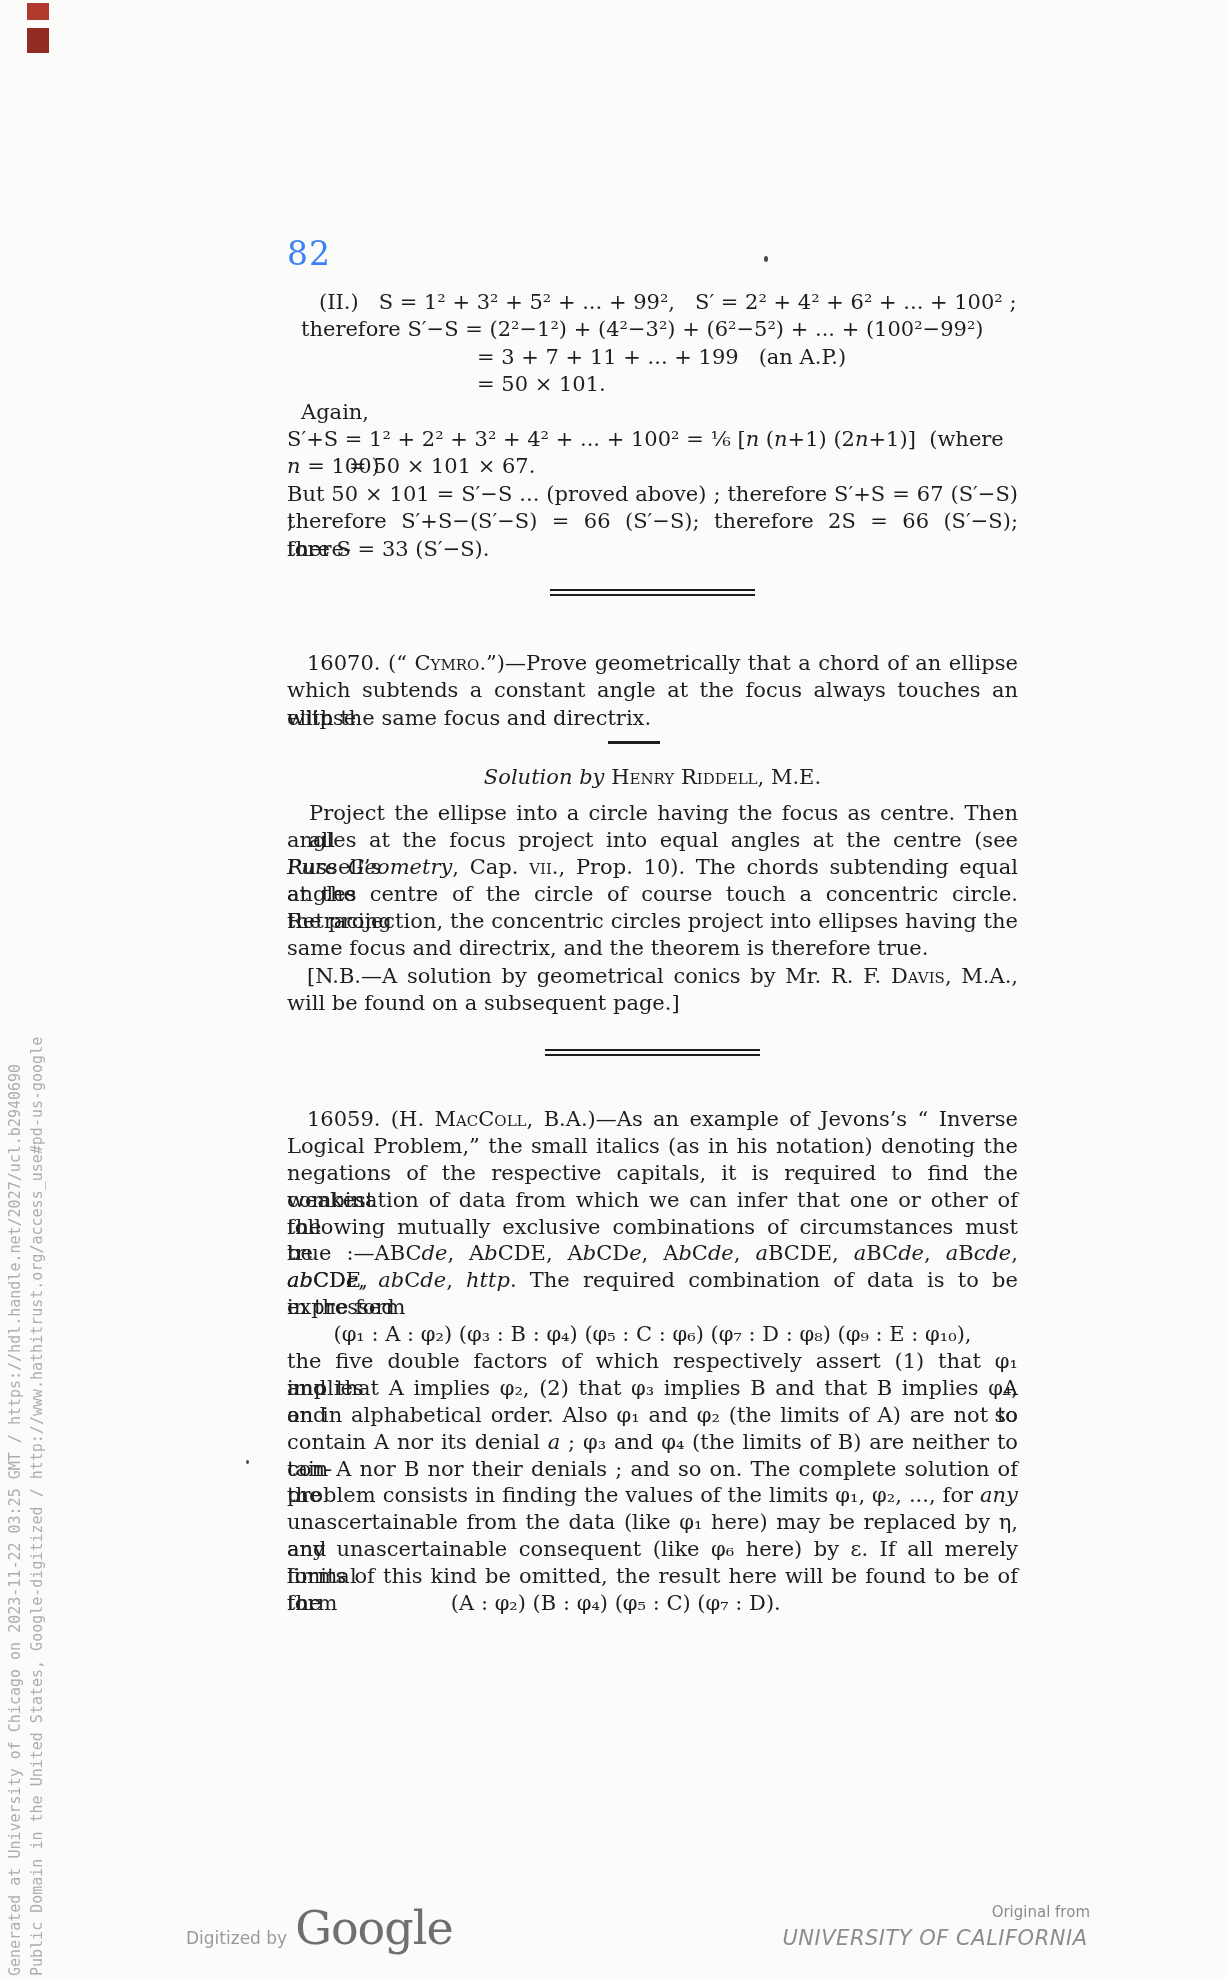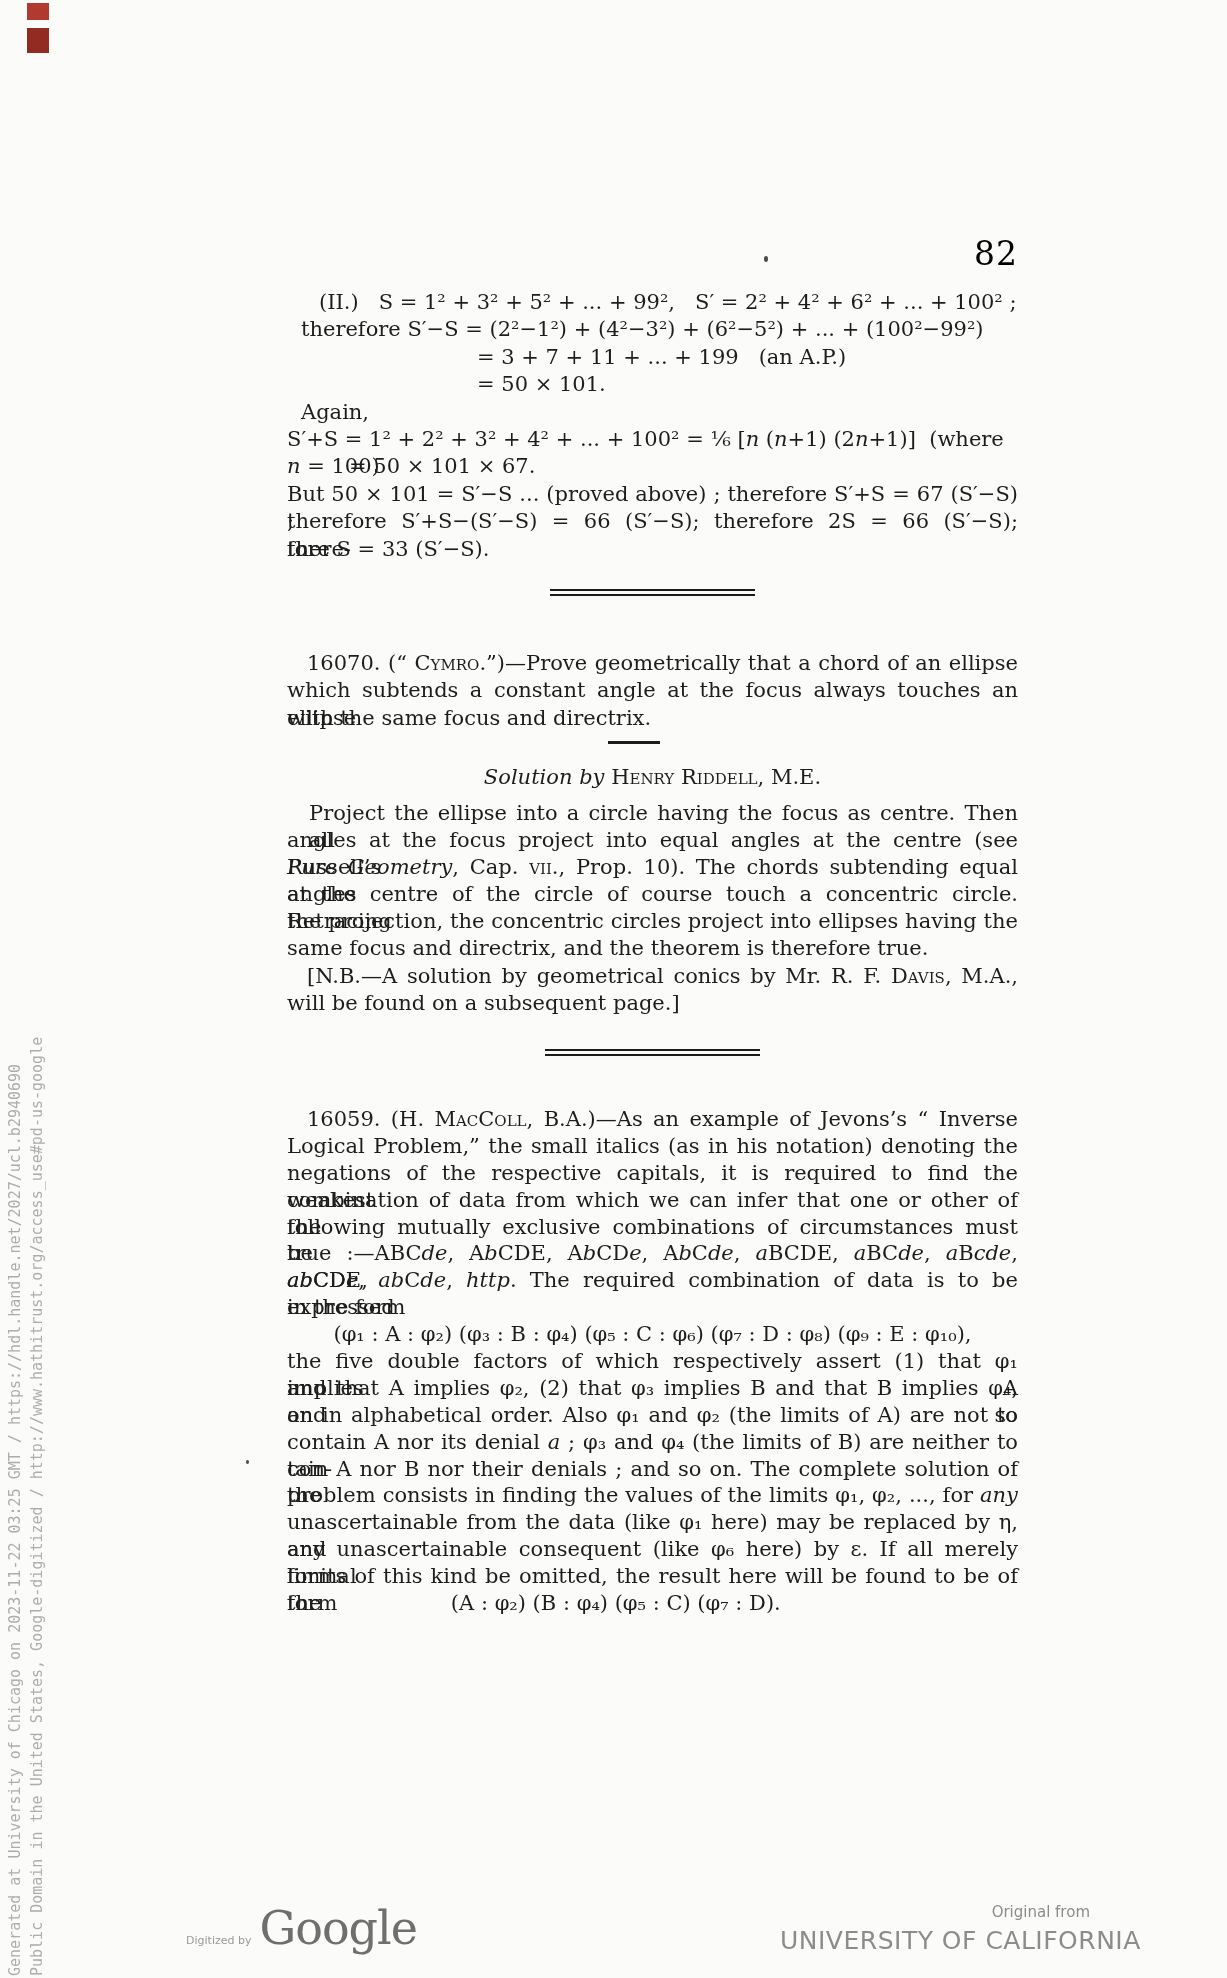--- a/index.html
+++ b/index.html
@@ -19,39 +19,39 @@
   .j{white-space:normal;text-align:justify;text-align-last:justify;}
   .ctr{text-align:center;text-align-last:center;white-space:normal;}
   .it{font-style:italic;}
   .sc{font-variant:small-caps;}
   
   .blockA .line{height:27.4px;line-height:27.4px;}
   .blockB .line{height:27.4px;line-height:27.4px;}
   .blockC .line{height:27.1px;line-height:27.1px;}
   .blockD .line{height:26.9px;line-height:26.9px;}
   
-  .pagenum{top:234px;text-align:right;font-size:33px;letter-spacing:1px;color:#000000;}
+  .pagenum{top:234px;text-align:left;font-size:33px;letter-spacing:1px;color:#3b82f6;}
   
   .dblrule{height:3px;border-top:2px solid #1c1c1c;border-bottom:2px solid #1c1c1c;}
   .dashrule{height:3px;background:#1c1c1c;}
   
   .wm{
     font-family:"DejaVu Sans Mono","Liberation Mono",monospace;
     font-size:15px;color:#adadad;white-space:nowrap;
     transform:rotate(-90deg);transform-origin:0 0;
     position:absolute;top:1976px;
   }
   
   .foot-left{left:186px;top:1901px;display:flex;align-items:baseline;gap:8px;}
-  .digitized{font-family:"DejaVu Sans","Liberation Sans",sans-serif;font-size:11px;color:#9a9a9a;}
+  .digitized{font-family:"DejaVu Sans","Liberation Sans",sans-serif;font-size:17px;color:#9a9a9a;}
   .google{font-family:"DejaVu Serif","Liberation Serif",serif;font-size:46px;color:#6f6f6f;letter-spacing:-1px;}
   .foot-right{left:780px;top:1903px;width:310px;text-align:center;
     font-family:"DejaVu Sans","Liberation Sans",sans-serif;color:#8c8c8c;}
   .orig-from{font-size:15px;margin-bottom:5px;text-align:right;}
-  .institution{font-size:25px;letter-spacing:0.5px;white-space:nowrap;}
+  .institution{font-size:21px;letter-spacing:0.5px;white-space:nowrap;font-style:italic;}
   
   .redmark{left:27px;width:22px;background:#b03a2e;}
   .dot{background:#4a4a4a;border-radius:50%;}
 </style>
 </head>
 <body>
 
 <div class="abs redmark" style="top:3px;height:17px;"></div>
 <div class="abs redmark" style="top:28px;height:25px;background:#922b21;"></div>
 

